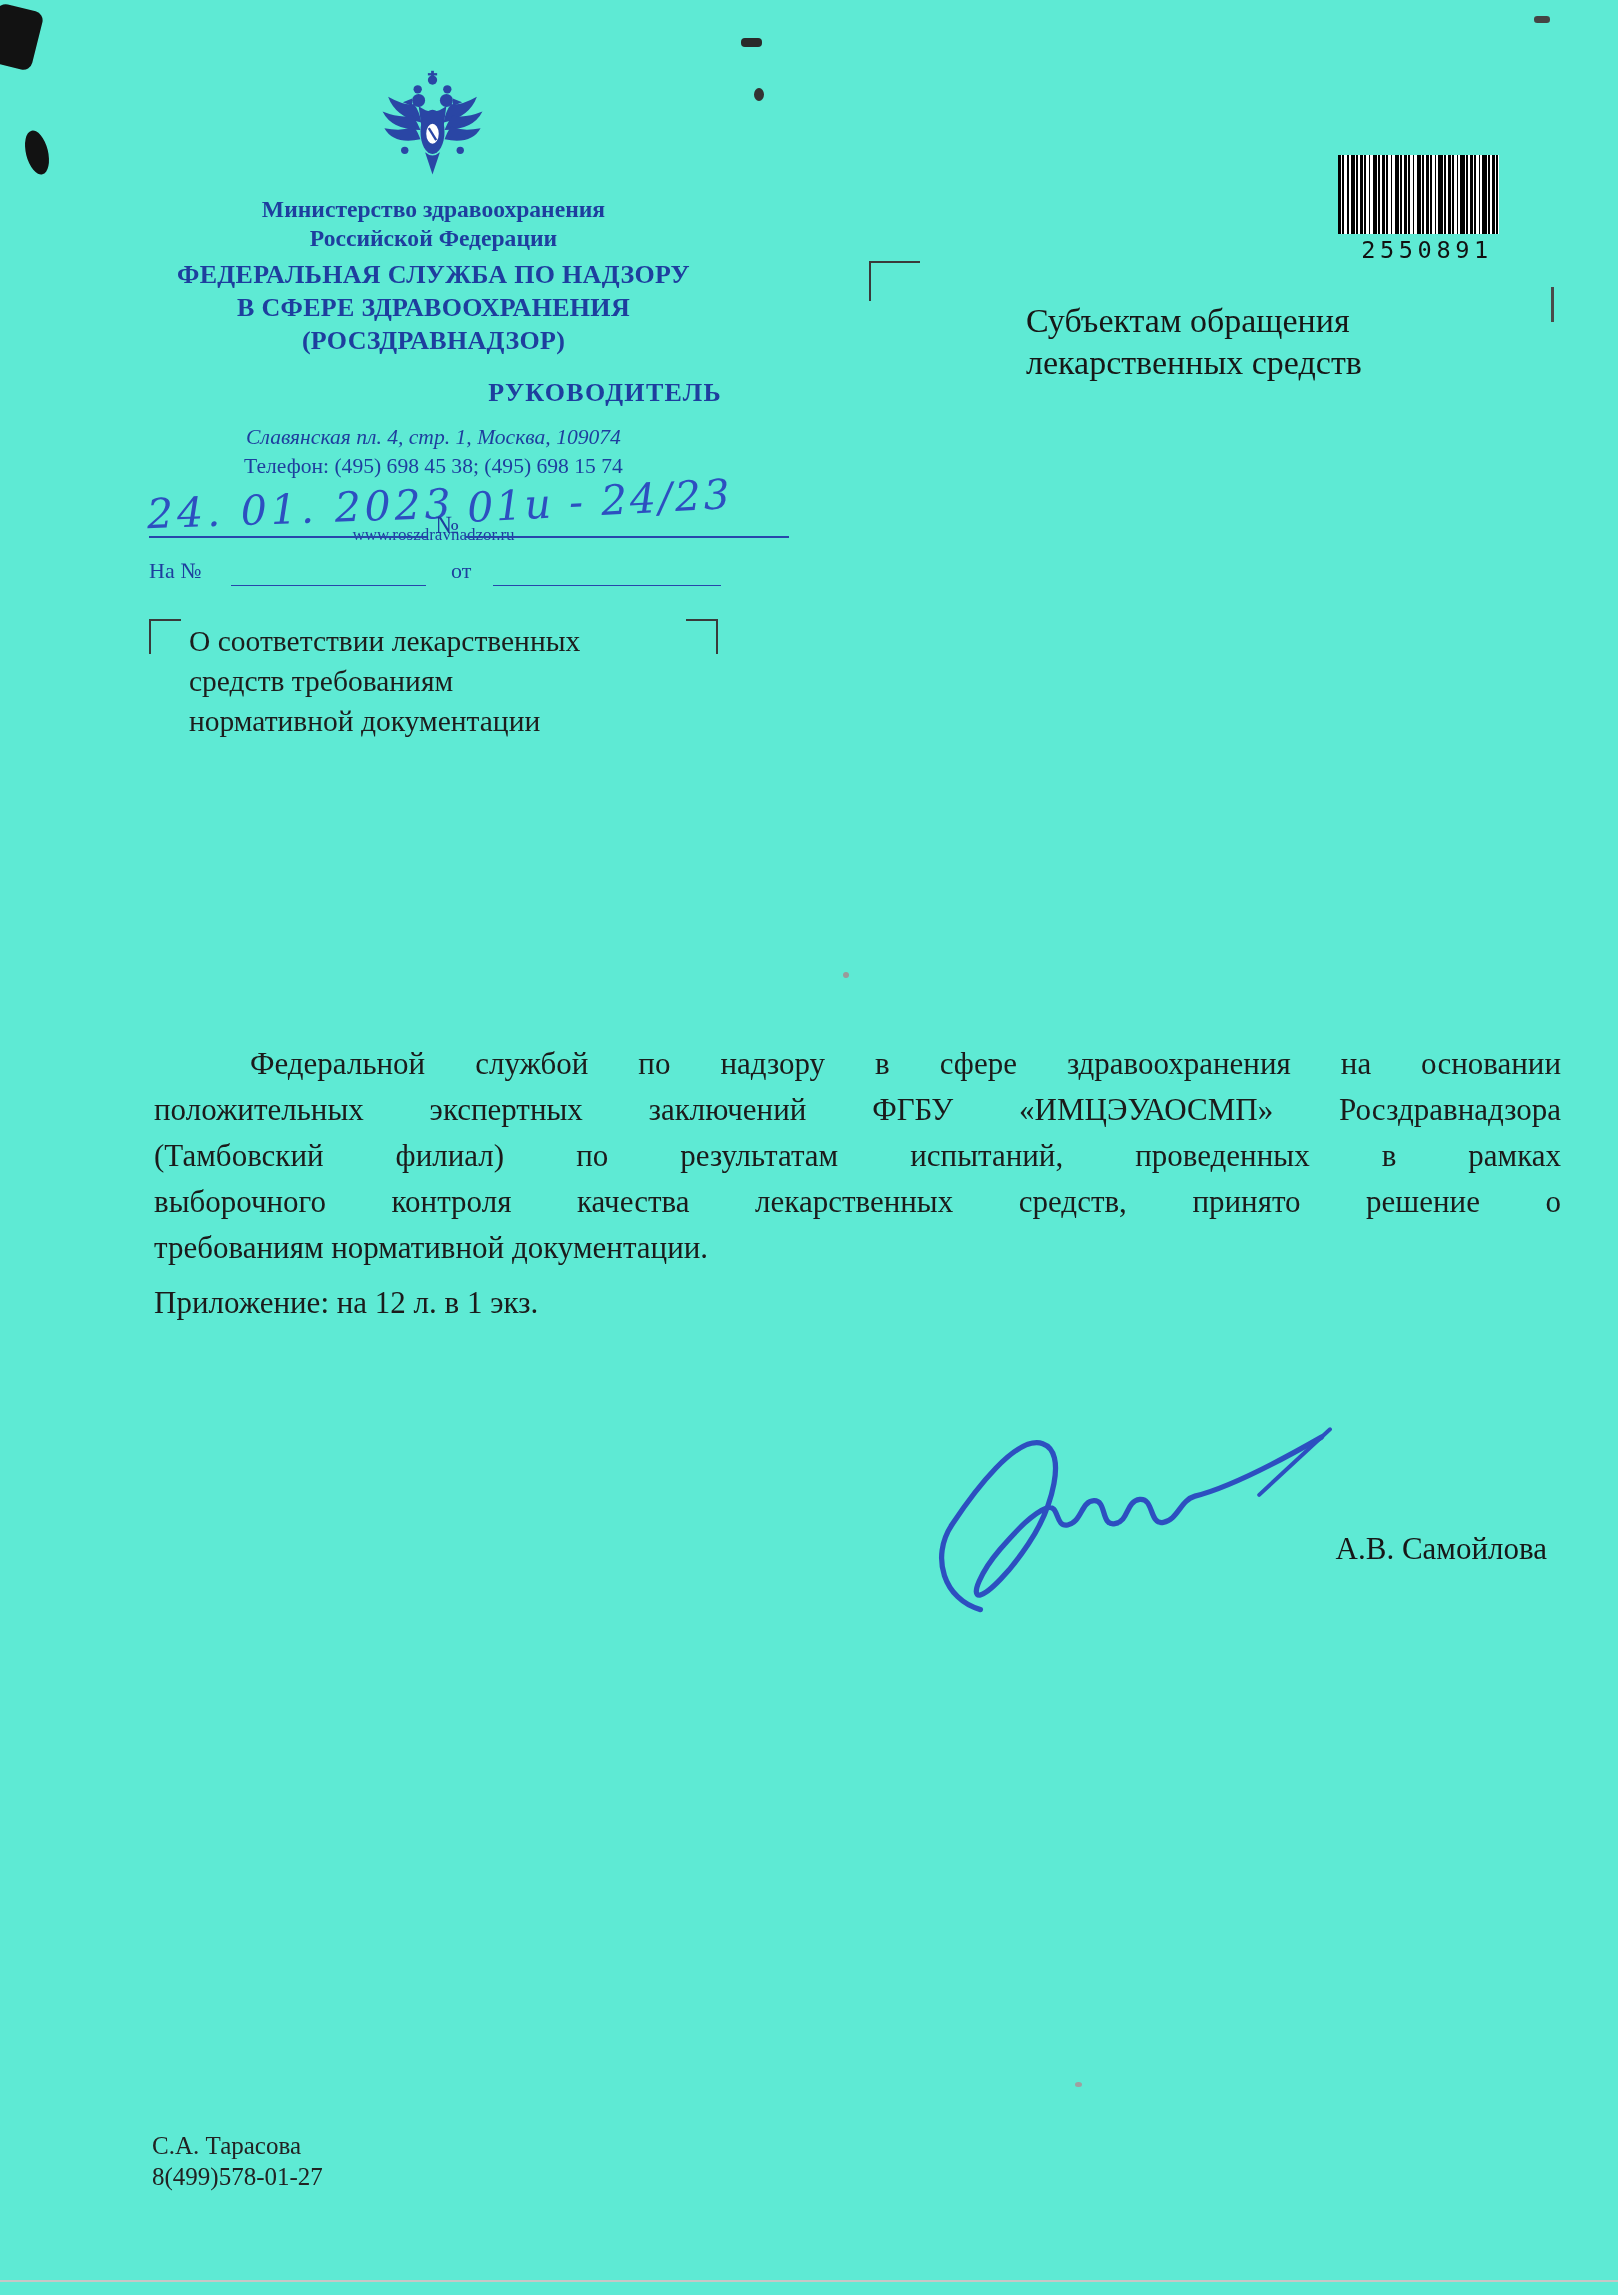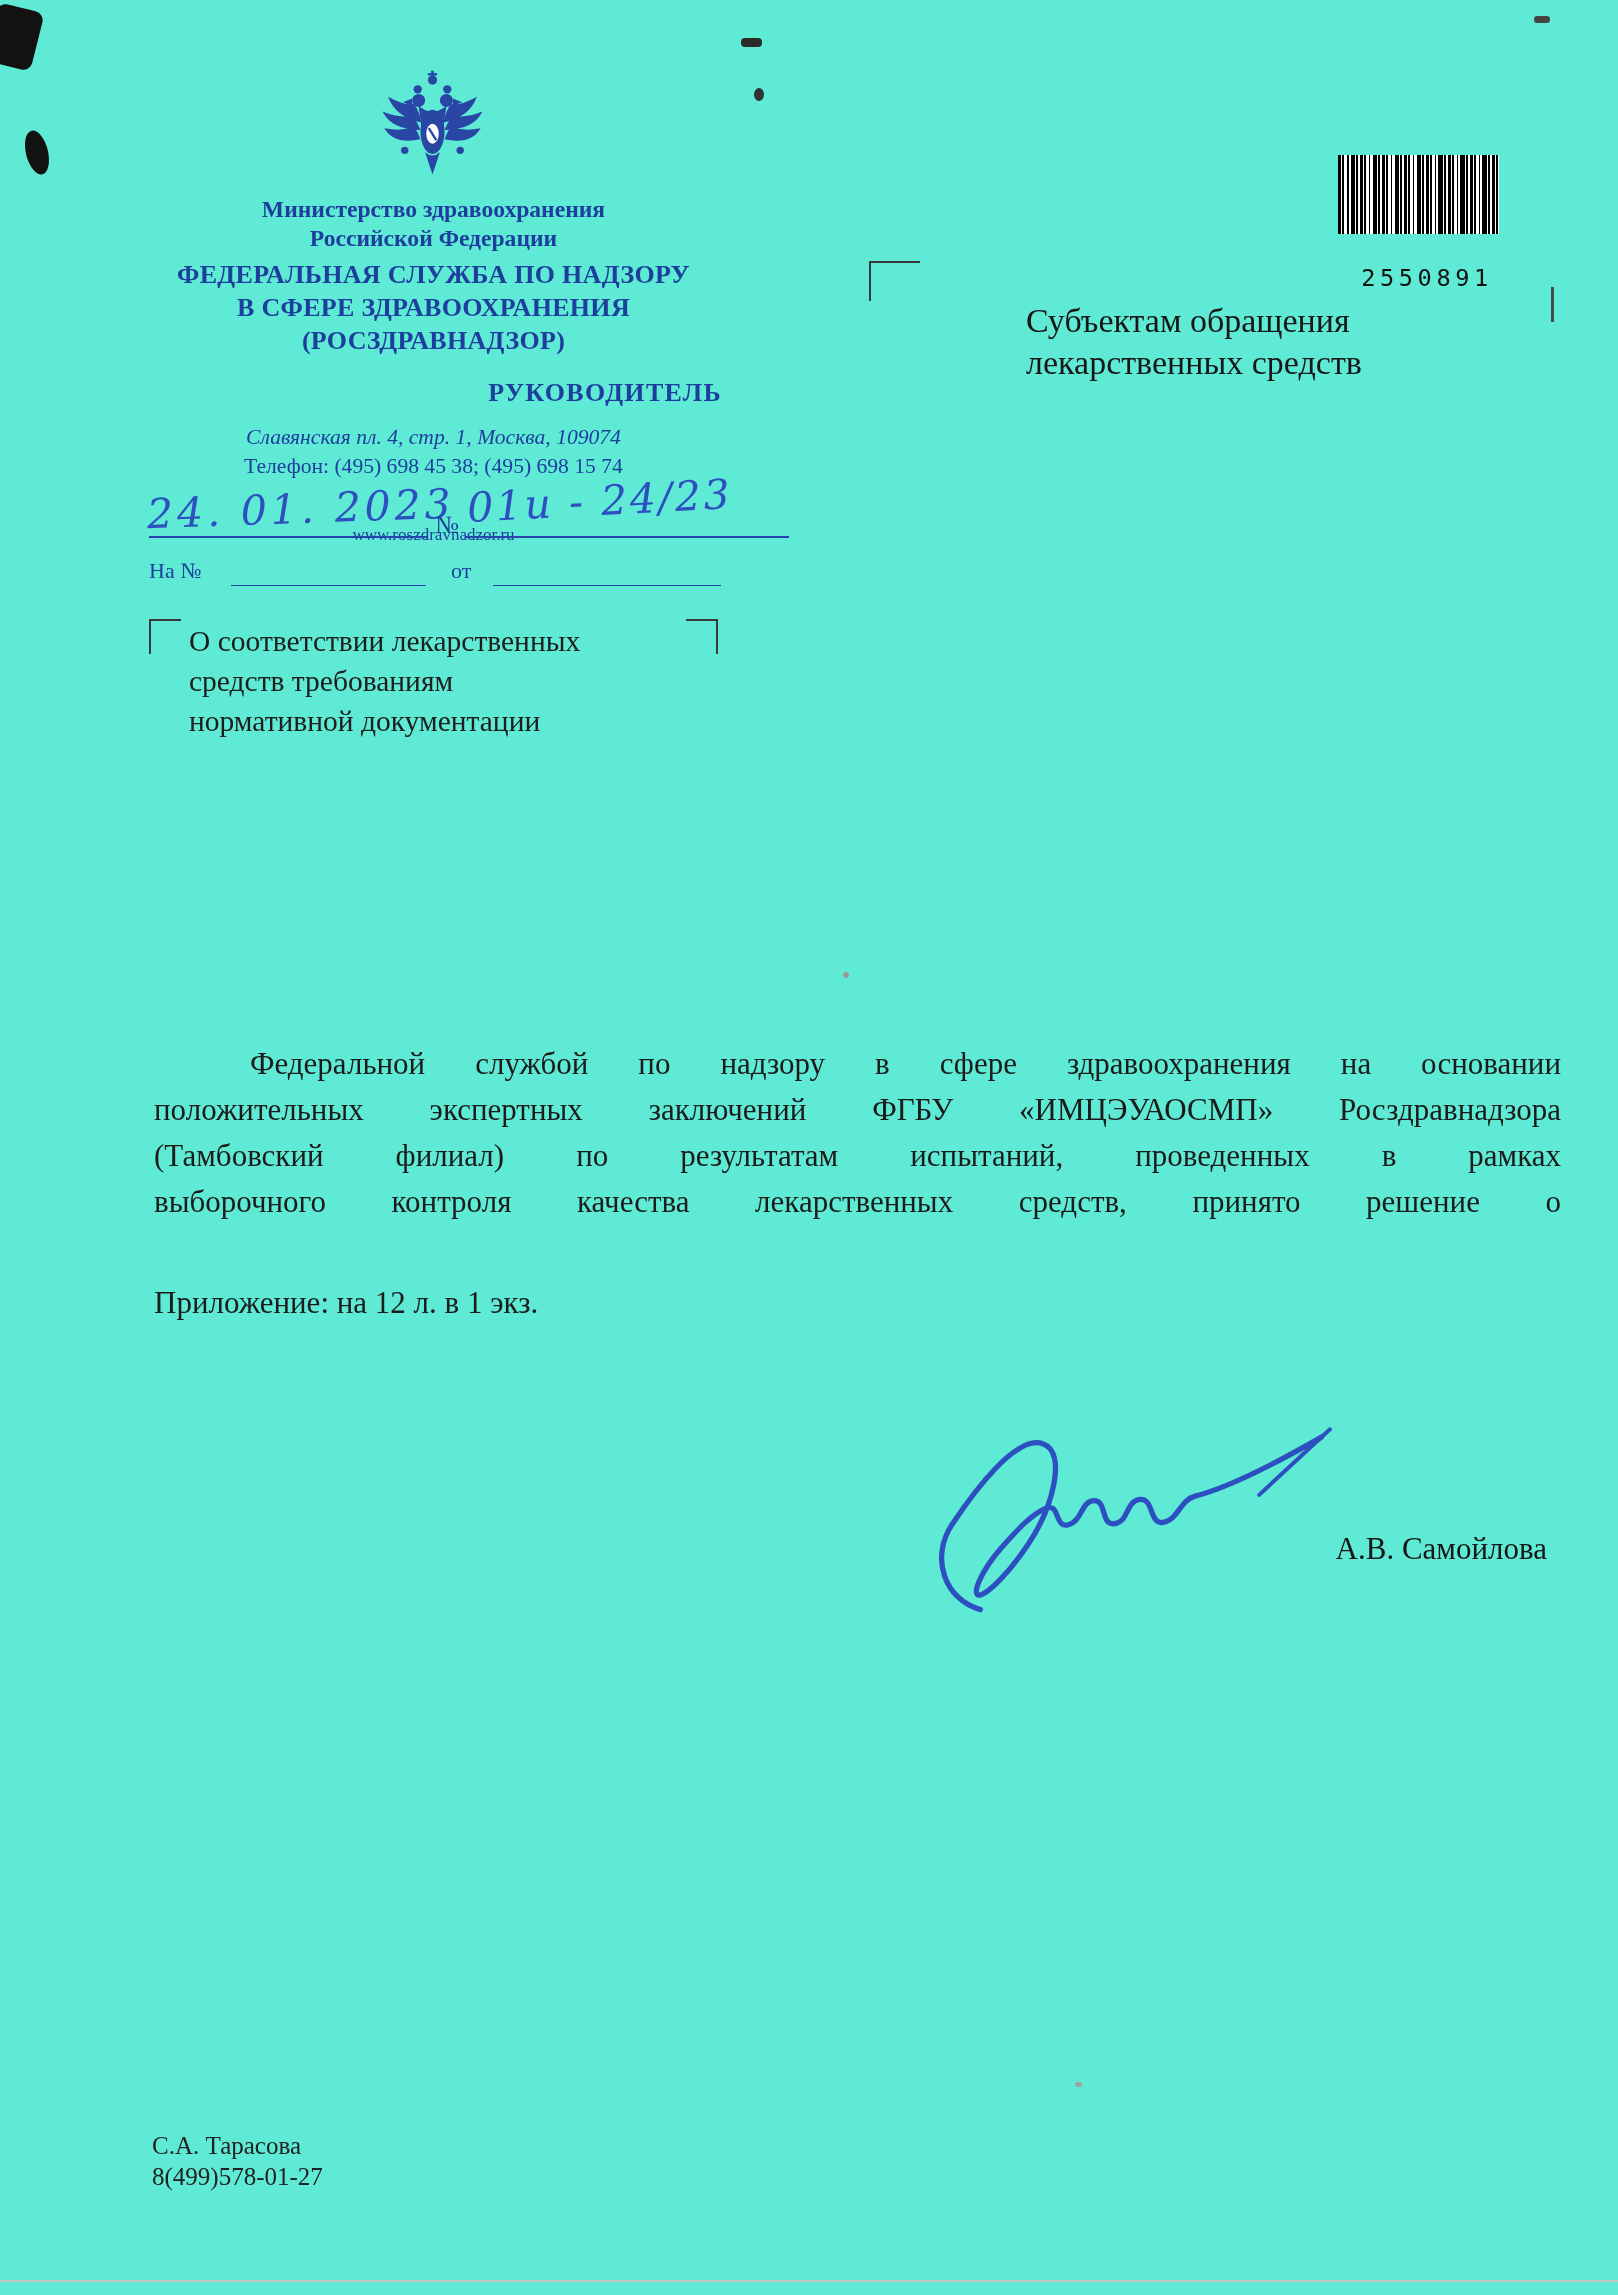--- a/index.html
+++ b/index.html
@@ -56,21 +56,21 @@
   .subject{position:absolute;left:189px;top:621px;width:537px;font-size:29.5px;line-height:40px;color:#1d1d1d;}
 
   
   .barcode{position:absolute;left:1338px;top:155px;width:161px;height:79px;
     background:repeating-linear-gradient(90deg,
       #000 0 2.6px,#fff 2.6px 3.9px,#000 3.9px 5.9px,#fff 5.9px 9.2px,
       #000 9.2px 10.5px,#fff 10.5px 12.5px,#000 12.5px 17px,#fff 17px 18.4px,
       #000 18.4px 19.7px,#fff 19.7px 22px);}
   .barcode-num{position:absolute;left:1338px;top:236px;width:161px;text-align:center;
     padding-left:17px;box-sizing:border-box;
-    font-family:"DejaVu Sans Mono", monospace;font-size:23.6px;letter-spacing:4.6px;color:#111;margin-top:28px;}
+    font-family:"DejaVu Sans Mono", monospace;font-size:23.6px;letter-spacing:4.6px;color:#111;}
 
   
   .recip-c{left:869px;top:261px;width:49px;height:38px;}
   .recipient{position:absolute;left:1026px;top:300px;width:524px;font-size:34px;line-height:42px;color:#171717;}
   .tick{position:absolute;left:1551px;top:287px;width:2.6px;height:35px;background:#4a4a4a;}
 
   
   .body-text{position:absolute;left:154px;top:1041px;width:1407px;
     font-size:31px;line-height:46px;color:#1b1b1b;}
   .body-line{text-align:justify;text-align-last:justify;}
@@ -171,20 +171,21 @@
     <div>Субъектам обращения</div>
     <div>лекарственных средств</div>
   </div>
   <div class="tick"></div>
 
   <div class="body-text">
     <div class="body-line first">Федеральной службой по надзору в сфере здравоохранения на основании</div>
     <div class="body-line">положительных экспертных заключений ФГБУ «ИМЦЭУАОСМП» Росздравнадзора</div>
     <div class="body-line">(Тамбовский филиал) по результатам испытаний, проведенных в рамках</div>
     <div class="body-line">выборочного контроля качества лекарственных средств, принято решение о</div>
+    <div class="body-line last">требованиям нормативной документации.</div>
   </div>
   <div class="attachment">Приложение: на 12 л. в 1 экз.</div>
 
   <div class="sig-svg">
     <svg viewBox="0 0 640 340" width="420" height="223" fill="none" stroke="#2d4fc0" stroke-width="8" stroke-linecap="round" stroke-linejoin="round">
       <path d="M95 315 C40 300 18 235 52 185 C85 135 150 48 190 62 C228 75 205 160 168 215
                C140 257 108 290 94 293 C80 295 95 258 125 223 C152 192 175 168 196 160
                C216 153 208 190 228 186 C250 181 248 150 268 149 C288 148 278 188 300 184
                C322 180 316 150 338 147 C360 145 352 186 374 182 C396 178 400 148 422 142
                C470 130 540 95 615 52"></path>

